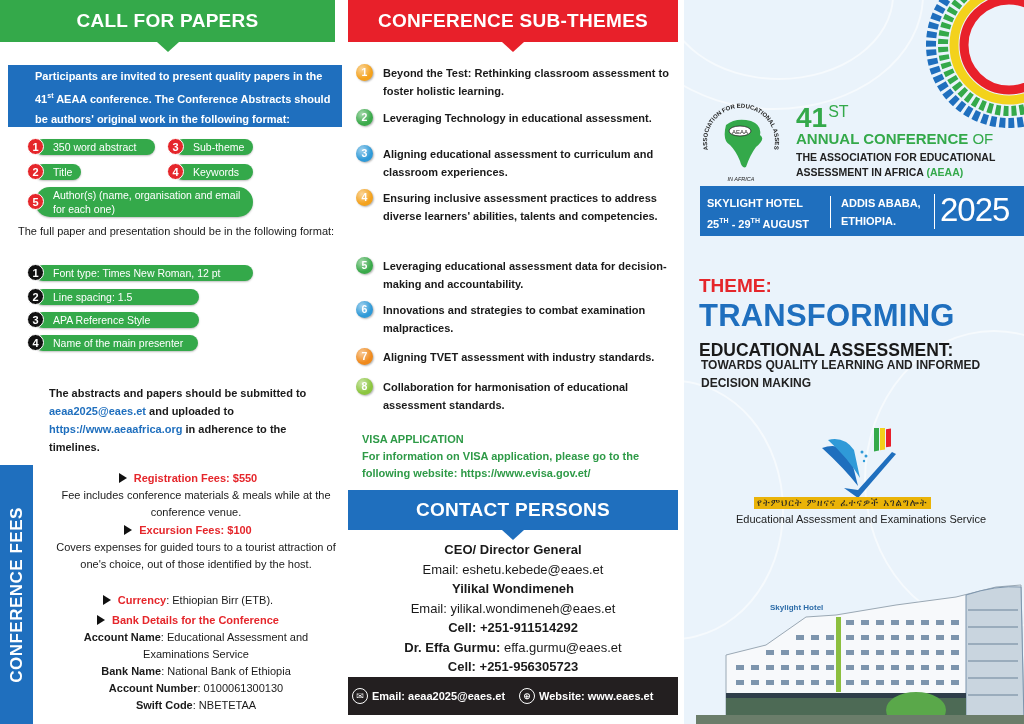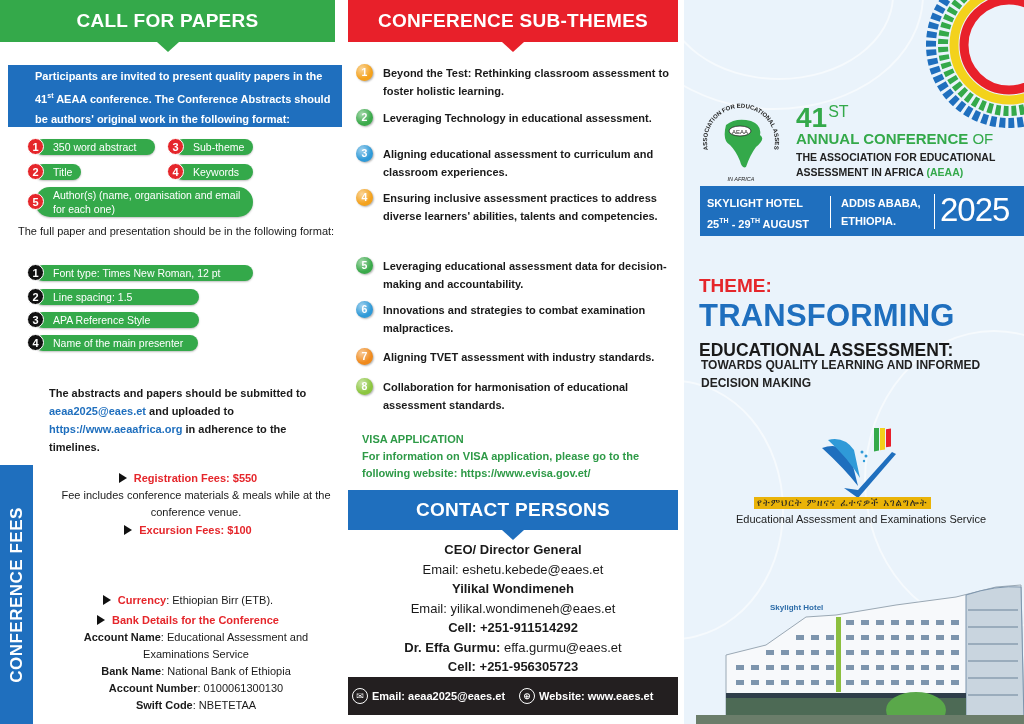--- a/index.html
+++ b/index.html
@@ -164,20 +164,21 @@
   <div id="fees-side">
     <span>CONFERENCE FEES</span>
   </div>
 
   <div class="fee-item" style="top:470px;">
     <span class="tri"></span><span class="fee-title">Registration Fees: $550</span>
     <div class="fee-body">Fee includes conference materials &amp; meals while at the conference venue.</div>
   </div>
   <div class="fee-item" style="top:522px;">
     <span class="tri"></span><span class="fee-title">Excursion Fees: $100</span>
+    <div class="fee-body">Covers expenses for guided tours to a tourist attraction of one's choice, out of those identified by the host.</div>
   </div>
   <div class="fee-item" style="top:592px;">
     <span class="tri"></span><span class="fee-title">Currency</span><span>: Ethiopian Birr (ETB).</span>
   </div>
   <div class="fee-item" style="top:612px;">
     <span class="tri"></span><span class="fee-title">Bank Details for the Conference</span>
     <div class="fee-body">
       <div><span class="b">Account Name</span><span>: Educational Assessment and Examinations Service</span></div>
       <div><span class="b">Bank Name</span><span>: National Bank of Ethiopia</span></div>
       <div><span class="b">Account Number</span><span>: 0100061300130</span></div>

